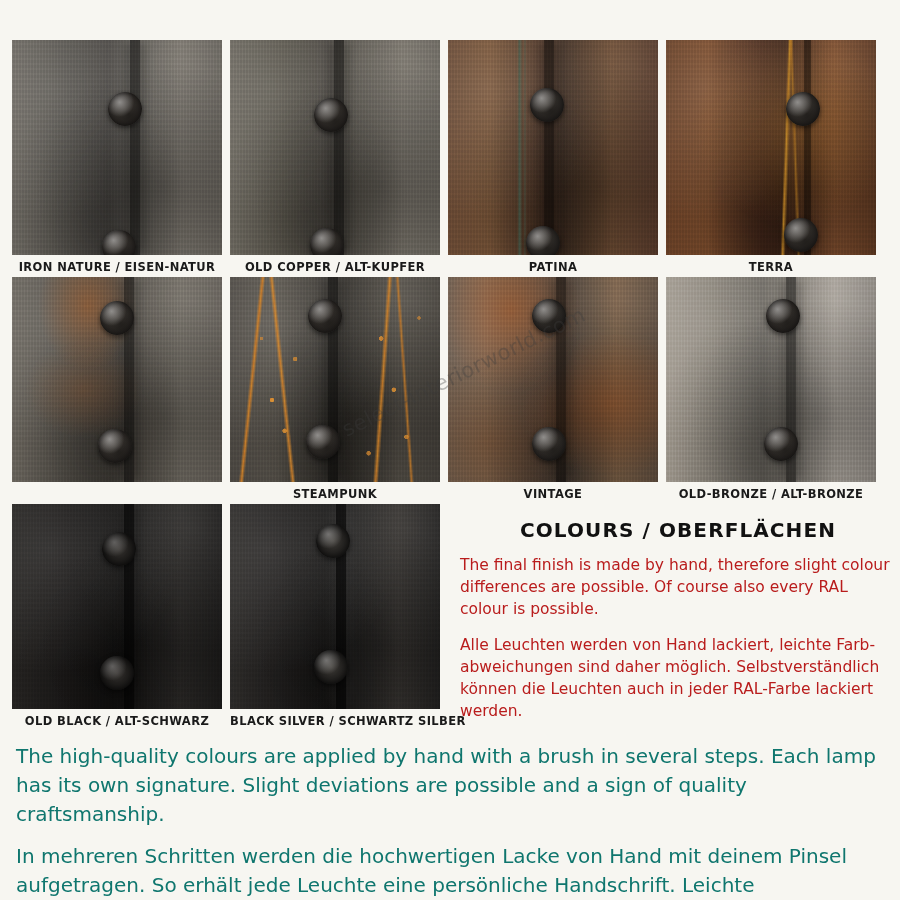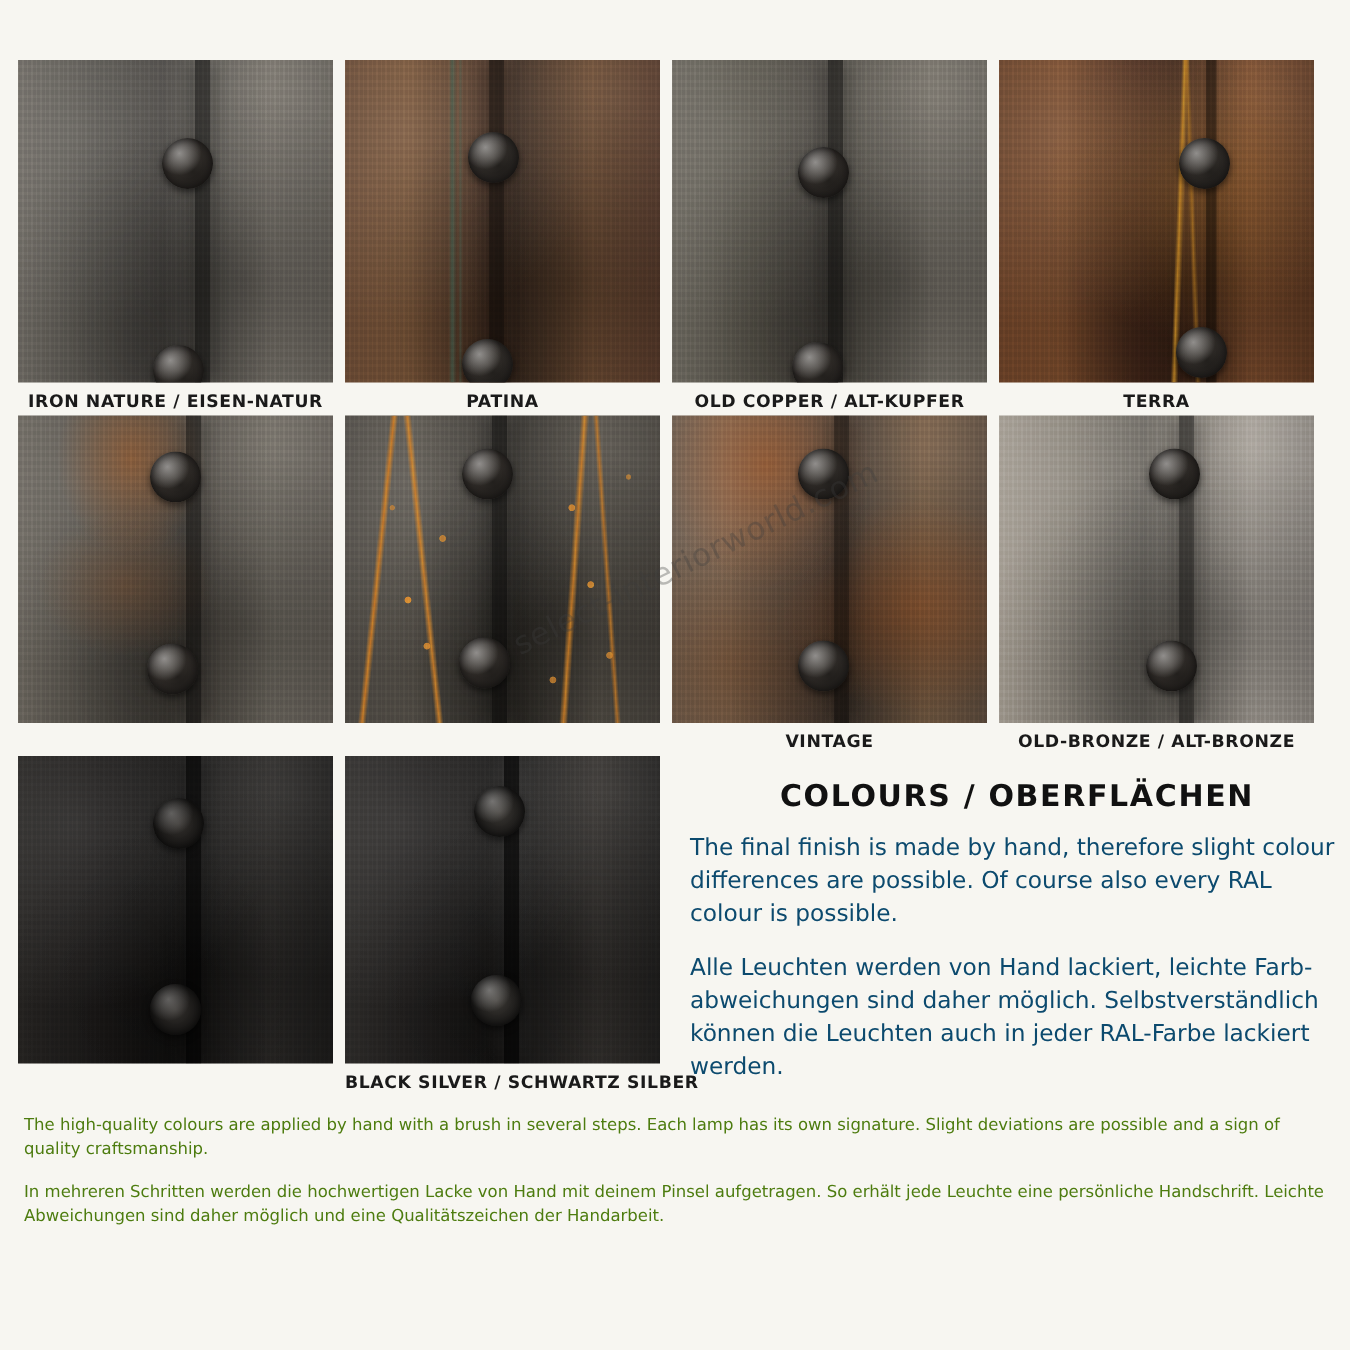--- a/index.html
+++ b/index.html
@@ -166,35 +166,35 @@
     font-size: 20px;
     font-weight: bold;
     letter-spacing: 1.1px;
     text-align: center;
     color: #111;
   }
   .info p {
     margin: 0 0 14px 0;
     font-size: 15.5px;
     line-height: 1.42;
-    color: #0c4a6e;
+    color: #b91c1c;
   }
 
   
   .bottom {
     position: absolute;
     left: 16px;
     top: 742px;
     width: 870px;
   }
   .bottom p {
     margin: 0 0 13px 0;
-    font-size: 11px;
+    font-size: 20px;
     line-height: 1.45;
-    color: #4d7c0f;
+    color: #0f766e;
   }
   .bottom p.de {
     margin-bottom: 0;
   }
 
   
   .watermark {
     position: absolute;
     left: 330px;
     top: 360px;
@@ -221,43 +221,43 @@
           <div class="mottle"></div>
           <div class="grain"></div>
           <div class="seam" style="left:118px;"></div>
           <div class="rivet" style="left:96px; top:52px;"></div>
           <div class="rivet" style="left:90px; top:190px;"></div>
         </div>
         <div class="caption">IRON NATURE / EISEN-NATUR</div>
       </div>
 
       <div class="cell">
+        <div class="swatch w1 h1 t-copper">
+          <div class="mottle"></div>
+          <div class="grain"></div>
+          <div class="seam" style="left:104px;"></div>
+          <div class="rivet" style="left:84px; top:58px;"></div>
+          <div class="rivet" style="left:80px; top:188px;"></div>
+        </div>
+        <div class="caption">OLD COPPER / ALT-KUPFER</div>
+      </div>
+
+      <div class="cell">
         <div class="swatch w1 h1 t-patina">
           <div class="mottle"></div>
           <div class="patina-streak"></div>
           <div class="grain"></div>
           <div class="seam" style="left:96px;"></div>
           <div class="rivet" style="left:82px; top:48px;"></div>
           <div class="rivet" style="left:78px; top:186px;"></div>
         </div>
         <div class="caption">PATINA</div>
       </div>
 
       <div class="cell">
-        <div class="swatch w1 h1 t-copper">
-          <div class="mottle"></div>
-          <div class="grain"></div>
-          <div class="seam" style="left:104px;"></div>
-          <div class="rivet" style="left:84px; top:58px;"></div>
-          <div class="rivet" style="left:80px; top:188px;"></div>
-        </div>
-        <div class="caption">OLD COPPER / ALT-KUPFER</div>
-      </div>
-
-      <div class="cell">
         <div class="swatch w1 h1 t-terra">
           <div class="mottle"></div>
           <div class="rust-terra"></div>
           <div class="grain"></div>
           <div class="seam" style="left:138px; width:7px;"></div>
           <div class="rivet" style="left:120px; top:52px;"></div>
           <div class="rivet" style="left:118px; top:178px;"></div>
         </div>
         <div class="caption">TERRA</div>
       </div>
@@ -278,20 +278,21 @@
 
       <div class="cell">
         <div class="swatch w1 h2 t-steam">
           <div class="mottle"></div>
           <div class="rust-steam"></div>
           <div class="grain"></div>
           <div class="seam" style="left:98px;"></div>
           <div class="rivet" style="left:78px; top:22px;"></div>
           <div class="rivet" style="left:76px; top:148px;"></div>
         </div>
+        <div class="caption">STEAMPUNK</div>
       </div>
 
       <div class="cell">
         <div class="swatch w1 h2 t-vintage">
           <div class="mottle"></div>
           <div class="rust-vintage"></div>
           <div class="grain"></div>
           <div class="seam" style="left:108px;"></div>
           <div class="rivet" style="left:84px; top:22px;"></div>
           <div class="rivet" style="left:84px; top:150px;"></div>
@@ -314,20 +315,21 @@
     <div class="row">
 
       <div class="cell">
         <div class="swatch w1 h3 t-oldblk">
           <div class="mottle"></div>
           <div class="grain"></div>
           <div class="seam" style="left:112px; background:rgba(0,0,0,0.6);"></div>
           <div class="rivet" style="left:90px; top:28px; background:radial-gradient(circle at 36% 30%, rgba(255,255,255,0.28), rgba(255,255,255,0) 45%), radial-gradient(circle at 50% 50%, #34312e, #141312 70%);"></div>
           <div class="rivet" style="left:88px; top:152px; background:radial-gradient(circle at 36% 30%, rgba(255,255,255,0.28), rgba(255,255,255,0) 45%), radial-gradient(circle at 50% 50%, #34312e, #141312 70%);"></div>
         </div>
+        <div class="caption">OLD BLACK / ALT-SCHWARZ</div>
       </div>
 
       <div class="cell">
         <div class="swatch w1 h3 t-blksil">
           <div class="mottle"></div>
           <div class="grain"></div>
           <div class="seam" style="left:106px; background:rgba(0,0,0,0.55); box-shadow:-8px 0 12px -3px rgba(255,255,255,0.07), 8px 0 12px -3px rgba(255,255,255,0.05);"></div>
           <div class="rivet" style="left:86px; top:20px; background:radial-gradient(circle at 36% 30%, rgba(255,255,255,0.35), rgba(255,255,255,0) 45%), radial-gradient(circle at 50% 50%, #3d3a36, #171615 70%);"></div>
           <div class="rivet" style="left:84px; top:146px; background:radial-gradient(circle at 36% 30%, rgba(255,255,255,0.35), rgba(255,255,255,0) 45%), radial-gradient(circle at 50% 50%, #3d3a36, #171615 70%);"></div>
         </div>

